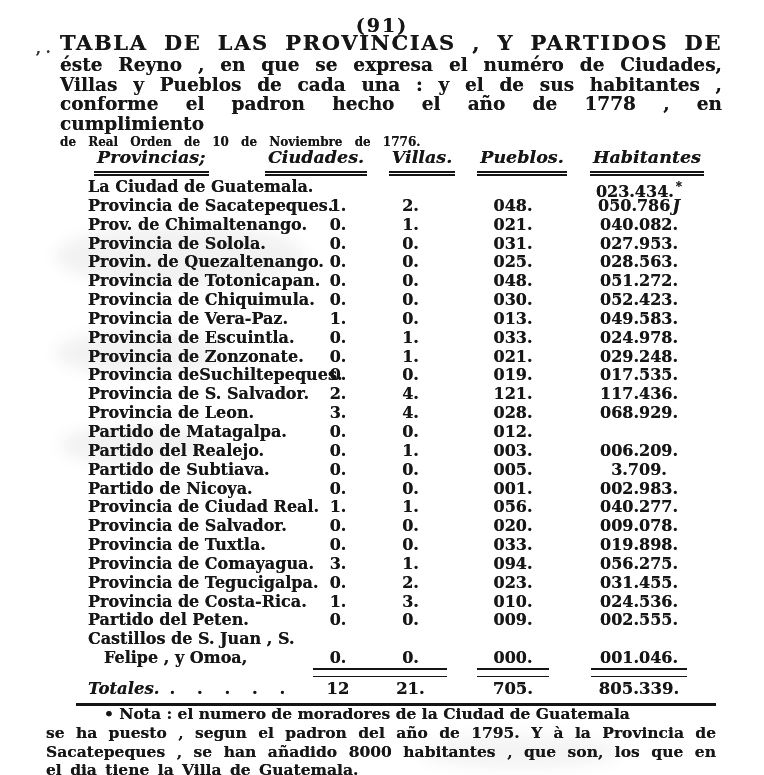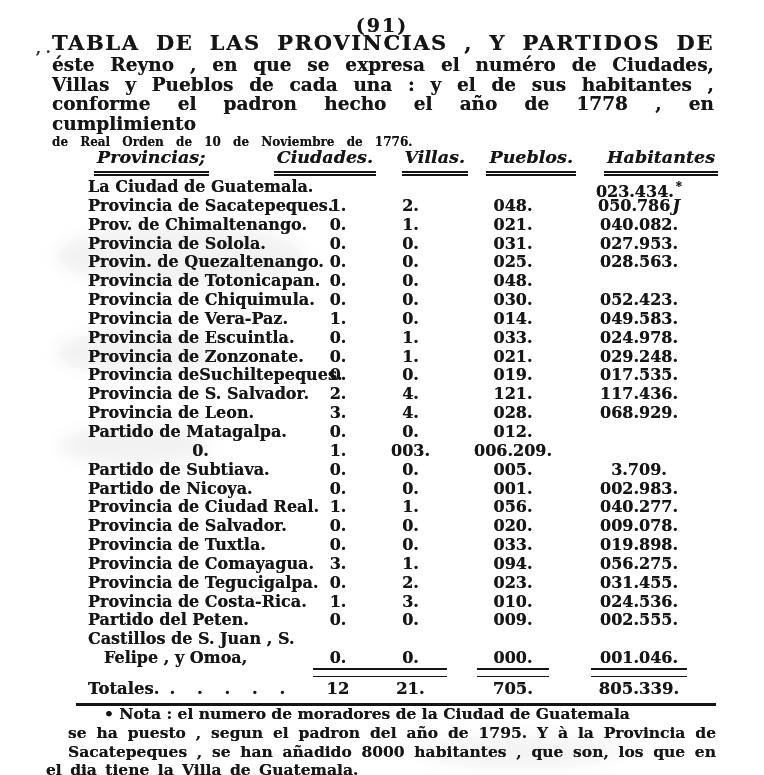--- a/index.html
+++ b/index.html
@@ -13,31 +13,31 @@
   .smudge{position:absolute;background:rgba(40,40,40,.06);filter:blur(7px);border-radius:50%;}
   .sm1{left:55px;top:225px;width:250px;height:62px;}
   .sm2{left:55px;top:330px;width:170px;height:46px;}
   .sm3{left:60px;top:425px;width:150px;height:40px;}
   .sm4{left:420px;top:735px;width:200px;height:34px;background:rgba(40,40,40,.05);}
   .specks{position:absolute;left:36px;top:40px;font-size:14px;color:#333;}
   
   .pgnum{position:absolute;top:14px;left:0;width:100%;text-align:center;
          font-size:19px;letter-spacing:2px;}
   
-  .title{position:absolute;top:31px;left:52px;width:662px;}
+  .title{position:absolute;top:31px;left:60px;width:662px;}
   .t1{font-size:21px;letter-spacing:1.6px;word-spacing:7px;line-height:24px;
       text-align:justify;text-align-last:justify;}
   .t2,.t3,.t4{font-size:18.5px;word-spacing:4px;line-height:19.5px;
       text-align:justify;text-align-last:justify;}
   .t5{font-size:12px;word-spacing:8px;line-height:19.5px;}
   
   .thead{position:absolute;top:147px;left:88px;width:630px;display:grid;
          grid-template-columns:168px 120px 92px 108px 142px;
          font-style:italic;font-size:17.5px;}
-  .th{text-align:right;}
+  .th{text-align:center;}
   .th-prov{text-align:left;padding-left:6px;}
   .th span{display:inline-block;border-bottom:5px double #151515;padding:0 3px 4px 3px;}
   
   .tbody{position:absolute;top:178px;left:88px;width:622px;font-size:16px;}
   .tr{display:grid;grid-template-columns:225px 50px 95px 110px 142px;
       line-height:18.85px;height:18.85px;}
   .c-name{white-space:nowrap;}
   .c-name2{white-space:nowrap;padding-left:16px;}
   .c-num,.c-hab{text-align:center;white-space:nowrap;}
   .mark{font-style:italic;margin-left:2px;}
@@ -45,27 +45,27 @@
   
   .rules-tr{display:grid;grid-template-columns:225px 50px 95px 110px 142px;
             height:10px;align-items:center;}
   .drule{height:6px;border-top:2.6px solid #151515;border-bottom:1.6px solid #151515;
          width:72px;margin:0 auto;}
   .drule.wide{width:96px;}
   
   .totals{display:grid;grid-template-columns:225px 50px 95px 110px 142px;
           line-height:21px;height:21px;font-size:16.5px;}
   .tot-label{white-space:nowrap;}
-  .tot-label .lbl{}
+  .tot-label .lbl{font-style:italic;}
   .tot-label .dots{word-spacing:14px;margin-left:10px;letter-spacing:1px;}
   .longrule{height:2.6px;background:#151515;margin-top:4px;width:640px;margin-left:-12px;}
   
   .note{position:absolute;top:705px;left:46px;width:670px;font-size:15.5px;line-height:18.8px;}
   .n1{padding-left:58px;}
-  .n2,.n3{text-align:justify;text-align-last:justify;word-spacing:2px;margin-left:22px;}
+  .n2,.n3{text-align:justify;text-align-last:justify;word-spacing:2px;}
   .n4{word-spacing:3px;}
 </style>
 </head>
 <body>
 
 <div class="smudge sm1"></div>
 <div class="smudge sm2"></div>
 <div class="smudge sm3"></div>
 <div class="smudge sm4"></div>
 <div class="specks">, .</div>
@@ -122,33 +122,34 @@
       <span class="c-num">0.</span>
       <span class="c-num">0.</span>
       <span class="c-num">025.</span>
       <span class="c-hab">028.563.</span>
     </div>
   <div class="tr">
       <span class="c-name">Provincia de Totonicapan.</span>
       <span class="c-num">0.</span>
       <span class="c-num">0.</span>
       <span class="c-num">048.</span>
+      <span class="c-hab">051.272.</span>
     </div>
   <div class="tr">
       <span class="c-name">Provincia de Chiquimula.</span>
       <span class="c-num">0.</span>
       <span class="c-num">0.</span>
       <span class="c-num">030.</span>
       <span class="c-hab">052.423.</span>
     </div>
   <div class="tr">
       <span class="c-name">Provincia de Vera-Paz.</span>
       <span class="c-num">1.</span>
       <span class="c-num">0.</span>
-      <span class="c-num">014.</span>
+      <span class="c-num">013.</span>
       <span class="c-hab">049.583.</span>
     </div>
   <div class="tr">
       <span class="c-name">Provincia de Escuintla.</span>
       <span class="c-num">0.</span>
       <span class="c-num">1.</span>
       <span class="c-num">033.</span>
       <span class="c-hab">024.978.</span>
     </div>
   <div class="tr">
@@ -179,20 +180,21 @@
       <span class="c-num">028.</span>
       <span class="c-hab">068.929.</span>
     </div>
   <div class="tr">
       <span class="c-name">Partido de Matagalpa.</span>
       <span class="c-num">0.</span>
       <span class="c-num">0.</span>
       <span class="c-num">012.</span>
     </div>
   <div class="tr">
+      <span class="c-name">Partido del Realejo.</span>
       <span class="c-num">0.</span>
       <span class="c-num">1.</span>
       <span class="c-num">003.</span>
       <span class="c-hab">006.209.</span>
     </div>
   <div class="tr">
       <span class="c-name">Partido de Subtiava.</span>
       <span class="c-num">0.</span>
       <span class="c-num">0.</span>
       <span class="c-num">005.</span>

